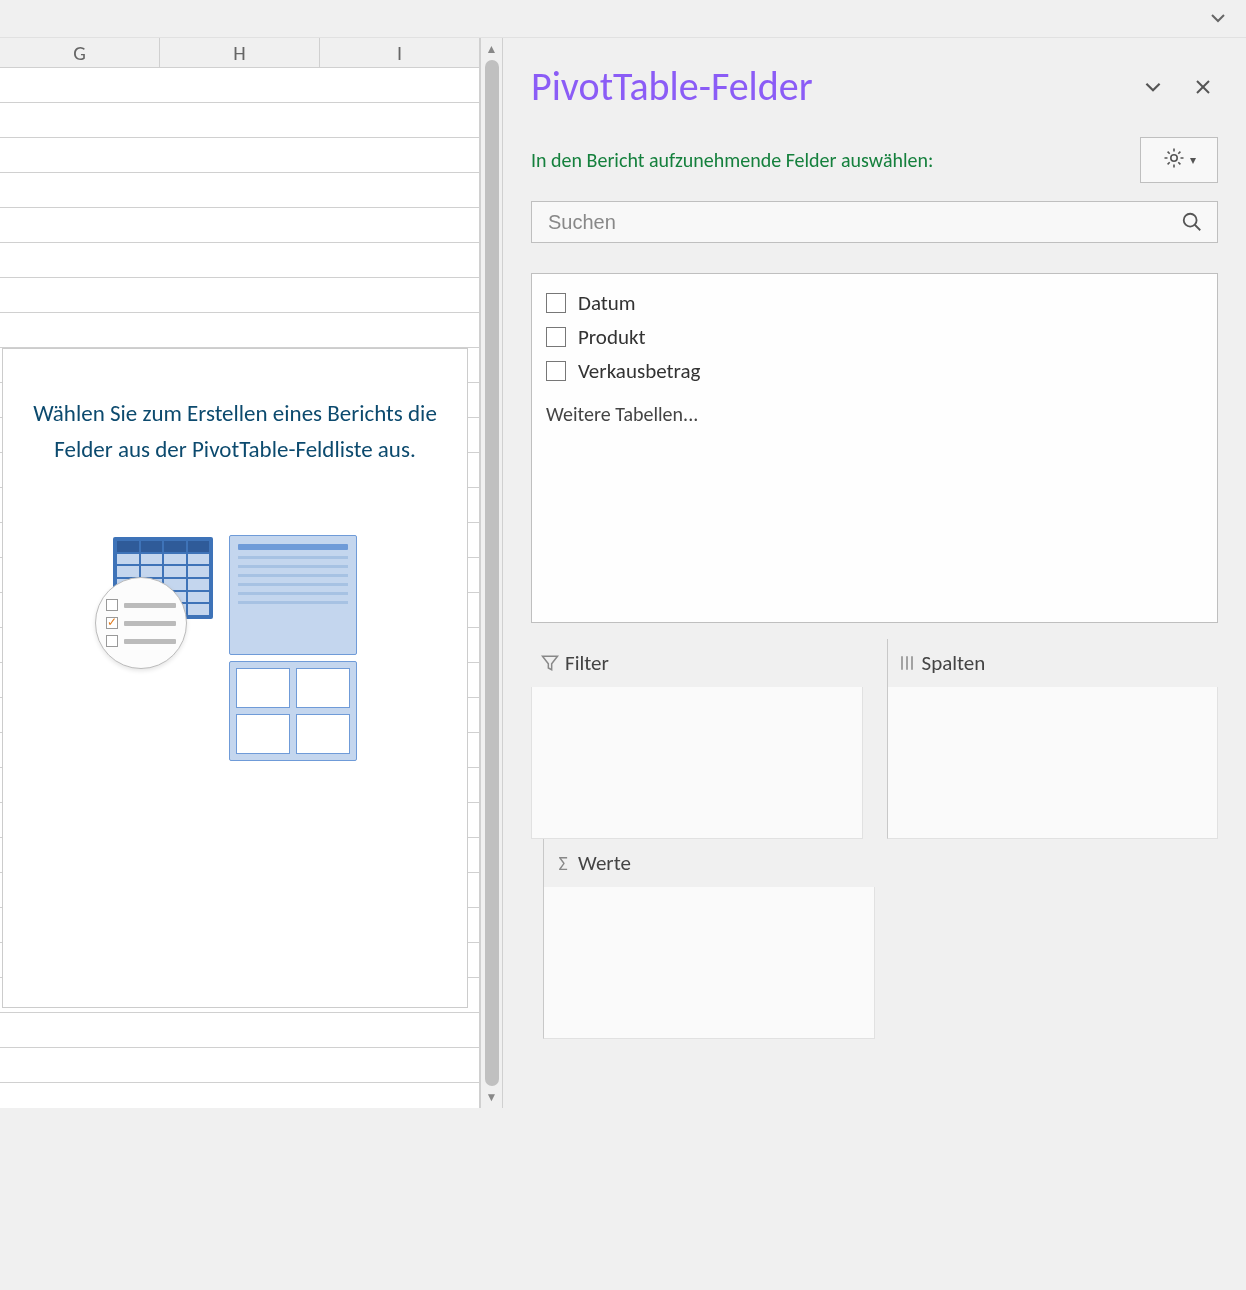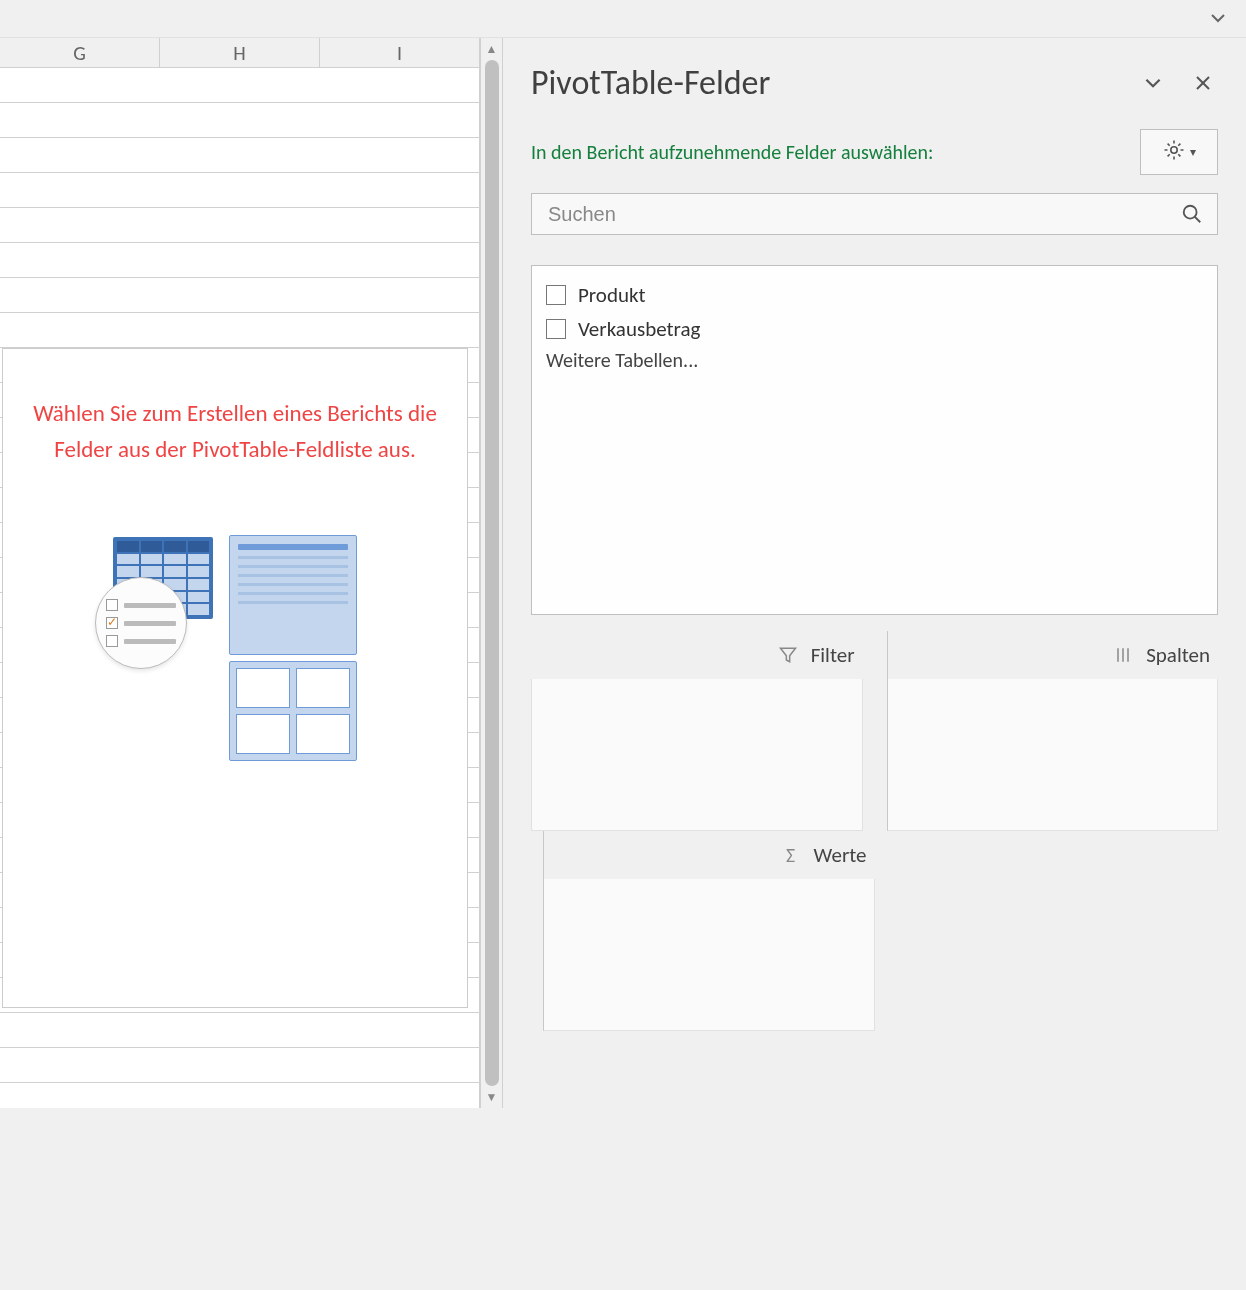--- a/index.html
+++ b/index.html
@@ -83,21 +83,21 @@
     width: 370px;
     height: 44px;
     border: 1.5px solid #b0b0b0;
     color: #8a8a8a;
     font-size: 24px;
     line-height: 42px;
   }
   .pivot-instr {
     font-size: 23px;
     line-height: 36px;
-    color: #ef4444;
+    color: #0c4a6e;
     padding: 0 4px;
   }
   
   .illus {
     margin-top: 68px;
     display: flex;
     justify-content: center;
     gap: 16px;
     position: relative;
   }
@@ -172,21 +172,21 @@
 
   
   .pane {
     flex: 1;
     background: #f0f0f0;
     border-left: 1px solid #d0d0d0;
     padding: 24px 28px 20px 28px;
     display: flex; flex-direction: column;
   }
   .pane-header { display: flex; align-items: center; }
-  .pane-title { font-size: 34px; color: #404040; flex: 1; }
+  .pane-title { font-size: 40px; color: #8b5cf6; flex: 1; }
   .pane-collapse, .pane-close {
     width: 30px; height: 30px;
     display: flex; align-items: center; justify-content: center;
     color: #666; cursor: pointer; font-size: 20px; margin-left: 20px;
   }
   .pane-sub-row {
     margin-top: 26px;
     display: flex; align-items: center; gap: 12px;
   }
   .pane-sub { font-size: 20px; color: #15803d; flex: 1; }
@@ -225,46 +225,45 @@
   .field-row {
     display: flex; align-items: center; gap: 12px;
     font-size: 21px; color: #333;
     padding: 4px 0;
     cursor: default;
   }
   .field-row .cb {
     width: 20px; height: 20px; border: 1.5px solid #777; background: #fff;
   }
   .more-tables {
-    margin-top: 2px; font-size: 20px; color: #444; cursor: pointer;
+    margin-top: 14px; font-size: 20px; color: #444; cursor: pointer;
   }
 
   .drag-hint { margin-top: 26px; font-size: 20px; color: #444; }
 
   .zones {
     margin-top: 16px;
     display: grid;
     grid-template-columns: 1fr 1fr;
     grid-template-rows: 200px 200px;
     gap: 0;
   }
   .zone {
     display: flex; flex-direction: column;
     padding-right: 12px;
   }
   .zone.right { padding-left: 12px; padding-right: 0; }
   .zone.right .zone-head,
   .zone.right .zone-body { border-left: 1px solid #c8c8c8; }
   .zone-head {
-    display: flex; align-items: center; gap: 12px;
+    display: flex; align-items: center; gap: 4px;
     font-size: 21px; color: #444;
     height: 48px;
     padding: 0 8px;
     background: #f0f0f0;
-    justify-content: flex-end;
   }
   .zone-body {
     flex: 1; background: #fafafa;
     border: 1px solid #e1e1e1; border-top: none;
   }
   .zone-ico { width: 22px; height: 22px; color: #888; display: flex; align-items: center; justify-content: center; }
   .zone-ico svg { stroke: #888; }
 </style>
 </head>
 <body>
@@ -427,20 +426,24 @@
           <svg width="22" height="22" viewBox="0 0 24 24" fill="none" stroke="#555" stroke-width="2">
               <circle cx="10" cy="10" r="7"></circle>
               <line x1="21" y1="21" x2="15" y2="15"></line>
             </svg>
         </span>
       </div>
 
       <div class="field-list">
         <div class="field-row">
           <div class="cb"></div>
+          <span>Datum</span>
+        </div>
+        <div class="field-row">
+          <div class="cb"></div>
           <span>Produkt</span>
         </div>
         <div class="field-row">
           <div class="cb"></div>
           <span>Verkausbetrag</span>
         </div>
         <div class="more-tables">Weitere Tabellen...</div>
       </div>
 
 

